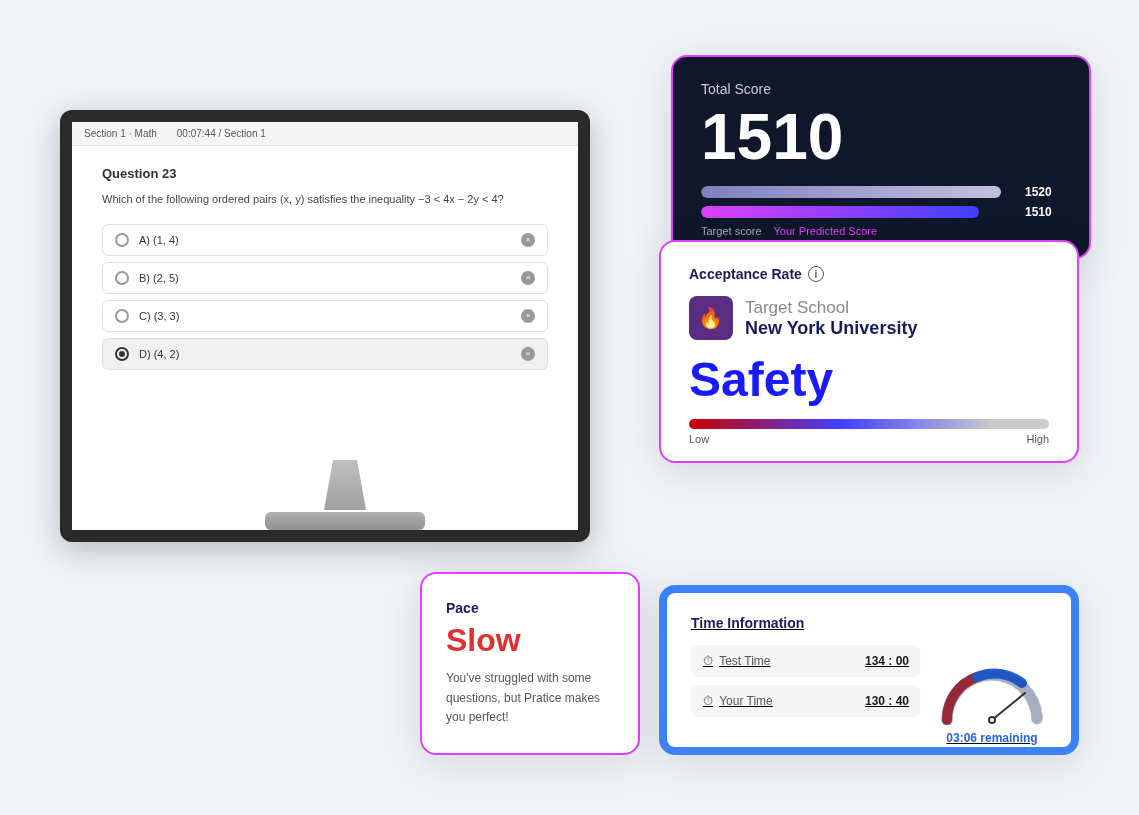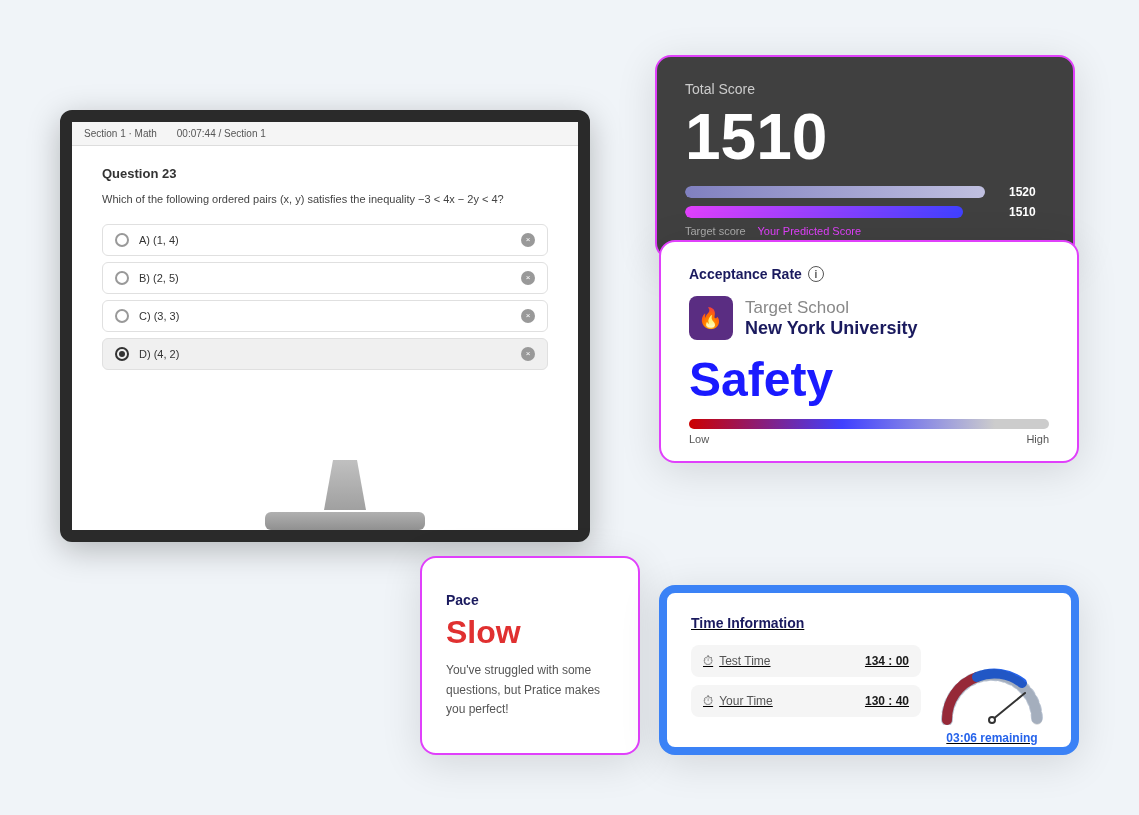--- a/index.html
+++ b/index.html
@@ -141,23 +141,23 @@
     .card {
       position: absolute;
       background: #fff;
       border-radius: 16px;
       box-shadow: 0 8px 40px rgba(0,0,0,0.12);
     }
 
     
     .score-card {
       top: 55px;
-      right: 64px;
+      right: 48px;
       width: 420px;
-      background: #404040;
+      background: #0f172a;
       padding: 24px 28px 20px;
       border: 2px solid #e040fb;
       border-radius: 16px;
     }
     .score-card-title {
       font-size: 14px;
       color: #ccc;
       font-weight: 500;
       margin-bottom: 8px;
     }
@@ -287,21 +287,21 @@
       justify-content: space-between;
       font-size: 11px;
       color: #555;
     }
 
     
     .pace-card {
       bottom: 60px;
       left: 420px;
       width: 220px;
-      padding: 34px 24px;
+      padding: 26px 24px;
       border: 2px solid #e040fb;
     }
     .pace-title {
       font-size: 14px;
       font-weight: 700;
       color: #1a1a5e;
       margin-bottom: 6px;
     }
     .pace-value {
       font-size: 32px;

